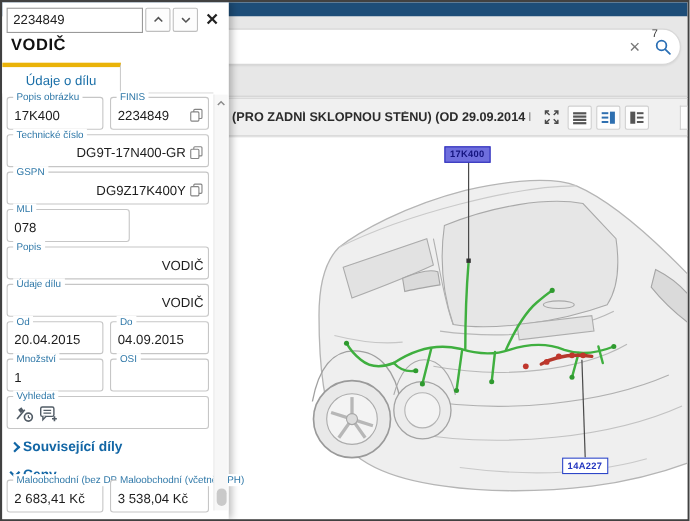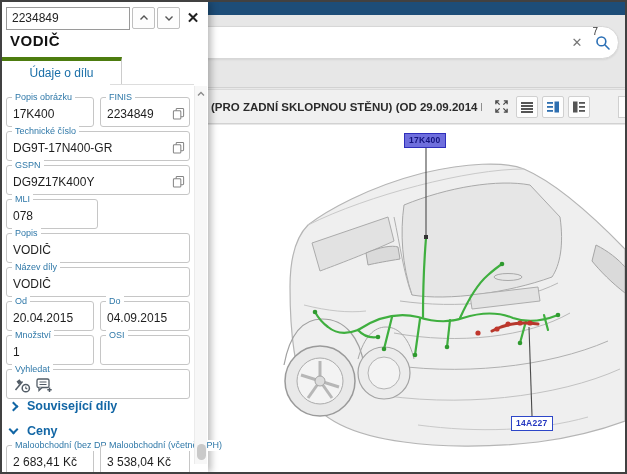--- a/index.html
+++ b/index.html
@@ -33,37 +33,37 @@
   .dlabel.callout  { left:303px; top:291px; background:#fff; border:1px solid #2d46c8; color:#2336c0; }
 
   
   .panel { position:absolute; left:0; top:0; width:206px; height:100%; background:#fff; box-shadow:3px 0 7px rgba(0,0,0,.28); z-index:5; }
   .p-search-row { position:absolute; left:4px; top:4px; right:2px; height:24px; display:flex; gap:2px; align-items:center; }
   .p-search { width:124px; height:23px; border:1px solid #9a9a9a; font-size:12px; padding:0 5px; color:#222; outline:none; font-family:"Liberation Sans",sans-serif; }
   .p-btn { width:23px; height:22px; border:1px solid #bfbfbf; background:#fdfdfd; border-radius:2px; display:flex; align-items:center; justify-content:center; cursor:pointer; }
   .p-close { width:22px; height:22px; border:none; background:transparent; font-size:15px; font-weight:bold; color:#222; display:flex; align-items:center; justify-content:center; cursor:pointer; }
   .p-title { position:absolute; left:8px; top:30px; font-size:15px; font-weight:bold; color:#111; letter-spacing:.5px; }
   .tabstrip { position:absolute; left:0; top:55px; width:100%; height:28px; }
-  .tab-active { position:absolute; left:0; top:0; width:120px; height:28px; border-top:4px solid #4d7c0f; border-right:1px solid #ccc; color:#1a6fa8; font-size:12px; display:flex; align-items:center; justify-content:center; background:#fff; }
+  .tab-active { position:absolute; left:0; top:0; width:108px; height:28px; border-top:4px solid #eab308; border-right:1px solid #ccc; color:#1a6fa8; font-size:12px; display:flex; align-items:center; justify-content:center; background:#fff; }
   .tabstrip .rest-line { position:absolute; left:108px; right:14px; bottom:0; border-bottom:1px solid #ddd; }
 
   .fields { position:absolute; left:4px; top:86px; width:188px; }
   .frow { position:relative; height:34px; }
-  .fbox { position:absolute; top:9px; height:30px; border:1px solid #c6c6c6; border-radius:3px; background:#fff; }
+  .fbox { position:absolute; top:0; height:30px; border:1px solid #c6c6c6; border-radius:3px; background:#fff; }
   .fbox .lbl { position:absolute; top:-6px; left:5px; font-size:9px; color:#2f78a8; background:#fff; padding:0 3px; white-space:nowrap; line-height:11px; }
   .fbox .val { position:absolute; left:6px; right:20px; top:9px; font-size:12px; color:#1e1e1e; white-space:nowrap; overflow:hidden; }
   .fbox.noicon .val { right:4px; }
-  .fbox.full { left:0; width:184px; }
+  .fbox.full { left:0; width:184px;text-align:right; }
   .fbox.half-l { left:0; width:88px; }
   .fbox.half-r { left:94px; width:90px; }
-  .fbox.mli { left:0; width:92px; }
+  .fbox.mli { left:0; width:112px; }
   .copy-btn { position:absolute; right:3px; top:7px; width:16px; height:16px; cursor:pointer; display:flex; align-items:center; justify-content:center; }
   .tool-icons { position:absolute; left:6px; top:7px; display:flex; gap:4px; }
 
-  .section-link { position:absolute; left:8px; font-size:12.5px; font-weight:bold; color:#1266a5; cursor:pointer; display:flex; align-items:center; gap:10px; }
+  .section-link { position:absolute; left:8px; font-size:12.5px; font-weight:bold; color:#1266a5; cursor:pointer; display:flex; align-items:center; gap:4px; }
   .chev { width:7px; height:7px; border-right:2px solid #1266a5; border-bottom:2px solid #1266a5; display:inline-block; }
   .chev.right { transform:rotate(-45deg); margin-top:1px; }
   .chev.down { transform:rotate(45deg); margin-top:-3px; }
   .link-related { top:397px; }
   .link-ceny { top:422px; }
   .pricefields { position:absolute; left:4px; top:434px; width:188px; }
 
   .vscroll { position:absolute; right:1px; top:84px; bottom:8px; width:13px; background:#f7f7f7; border-left:1px solid #ebebeb; }
   .vscroll .arrow { position:absolute; top:2px; left:0; width:12px; height:12px; display:flex; align-items:center; justify-content:center; }
   .vscroll .thumb { position:absolute; left:1.5px; bottom:4px; width:9px; height:16px; background:#c9c9c9; border-radius:5px; }
@@ -289,21 +289,21 @@
         </div>
       </div>
       <div class="frow">
         <div class="fbox full noicon">
           <span class="lbl">Popis</span>
           <span class="val">VODIČ</span>
         </div>
       </div>
       <div class="frow">
         <div class="fbox full noicon">
-          <span class="lbl">Název díly</span>
+          <span class="lbl">Údaje dílu</span>
           <span class="val">VODIČ</span>
         </div>
       </div>
       <div class="frow">
         <div class="fbox half-l noicon">
           <span class="lbl">Od</span>
           <span class="val">20.04.2015</span>
         </div>
         <div class="fbox half-r noicon">
           <span class="lbl">Do</span>

